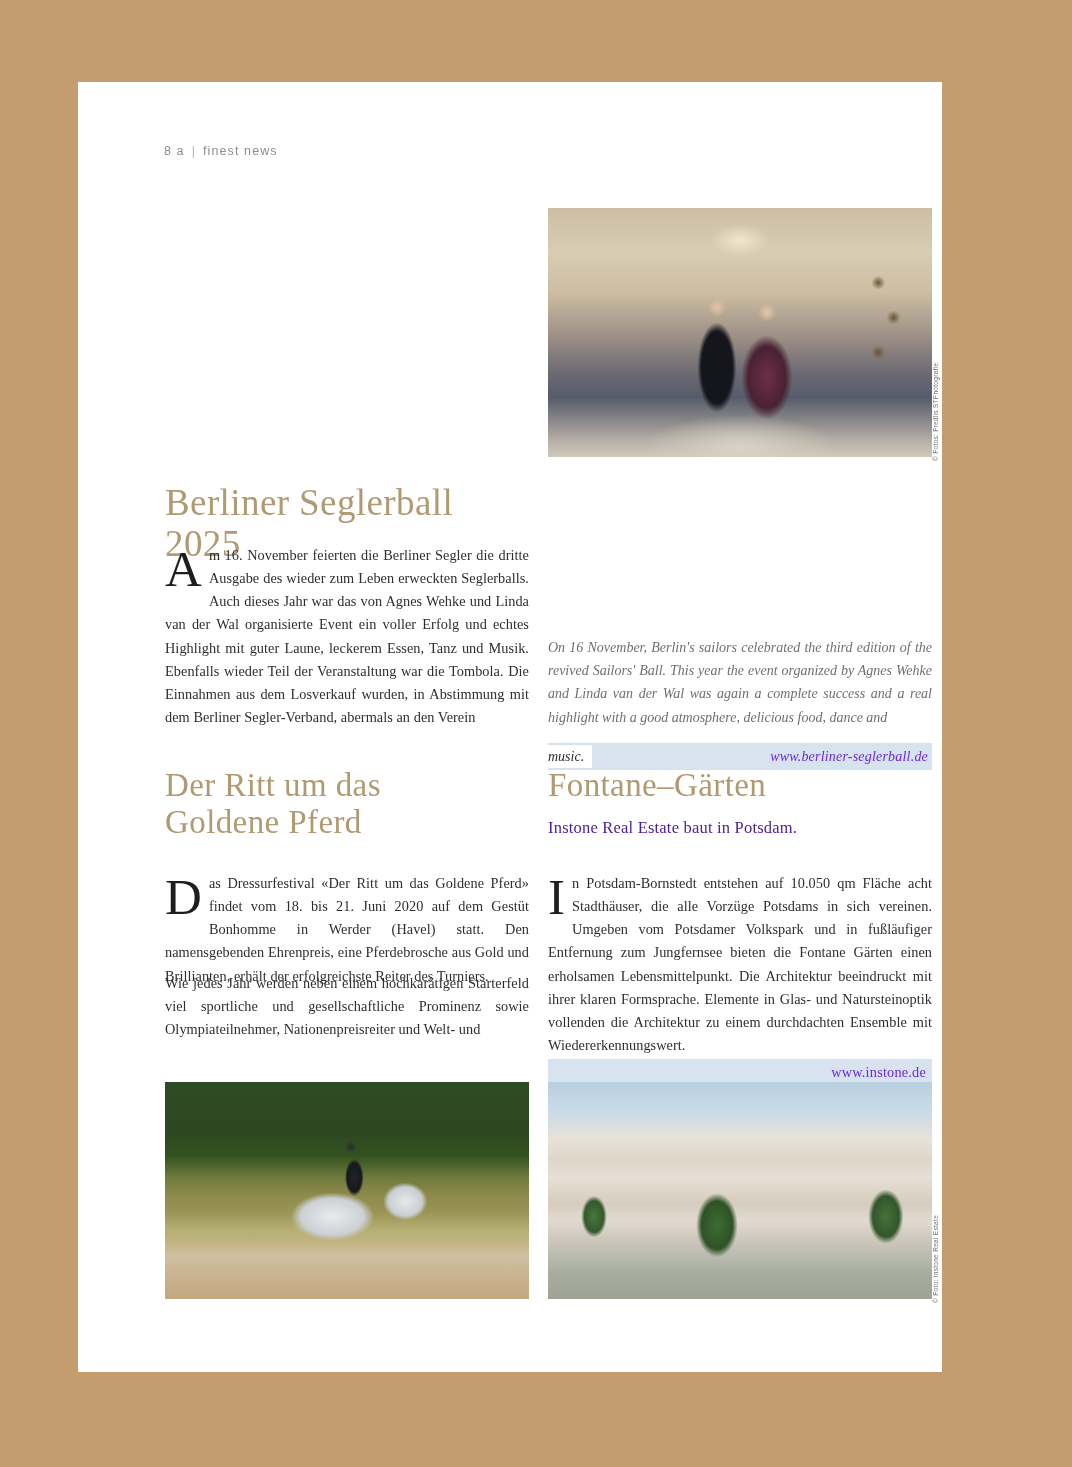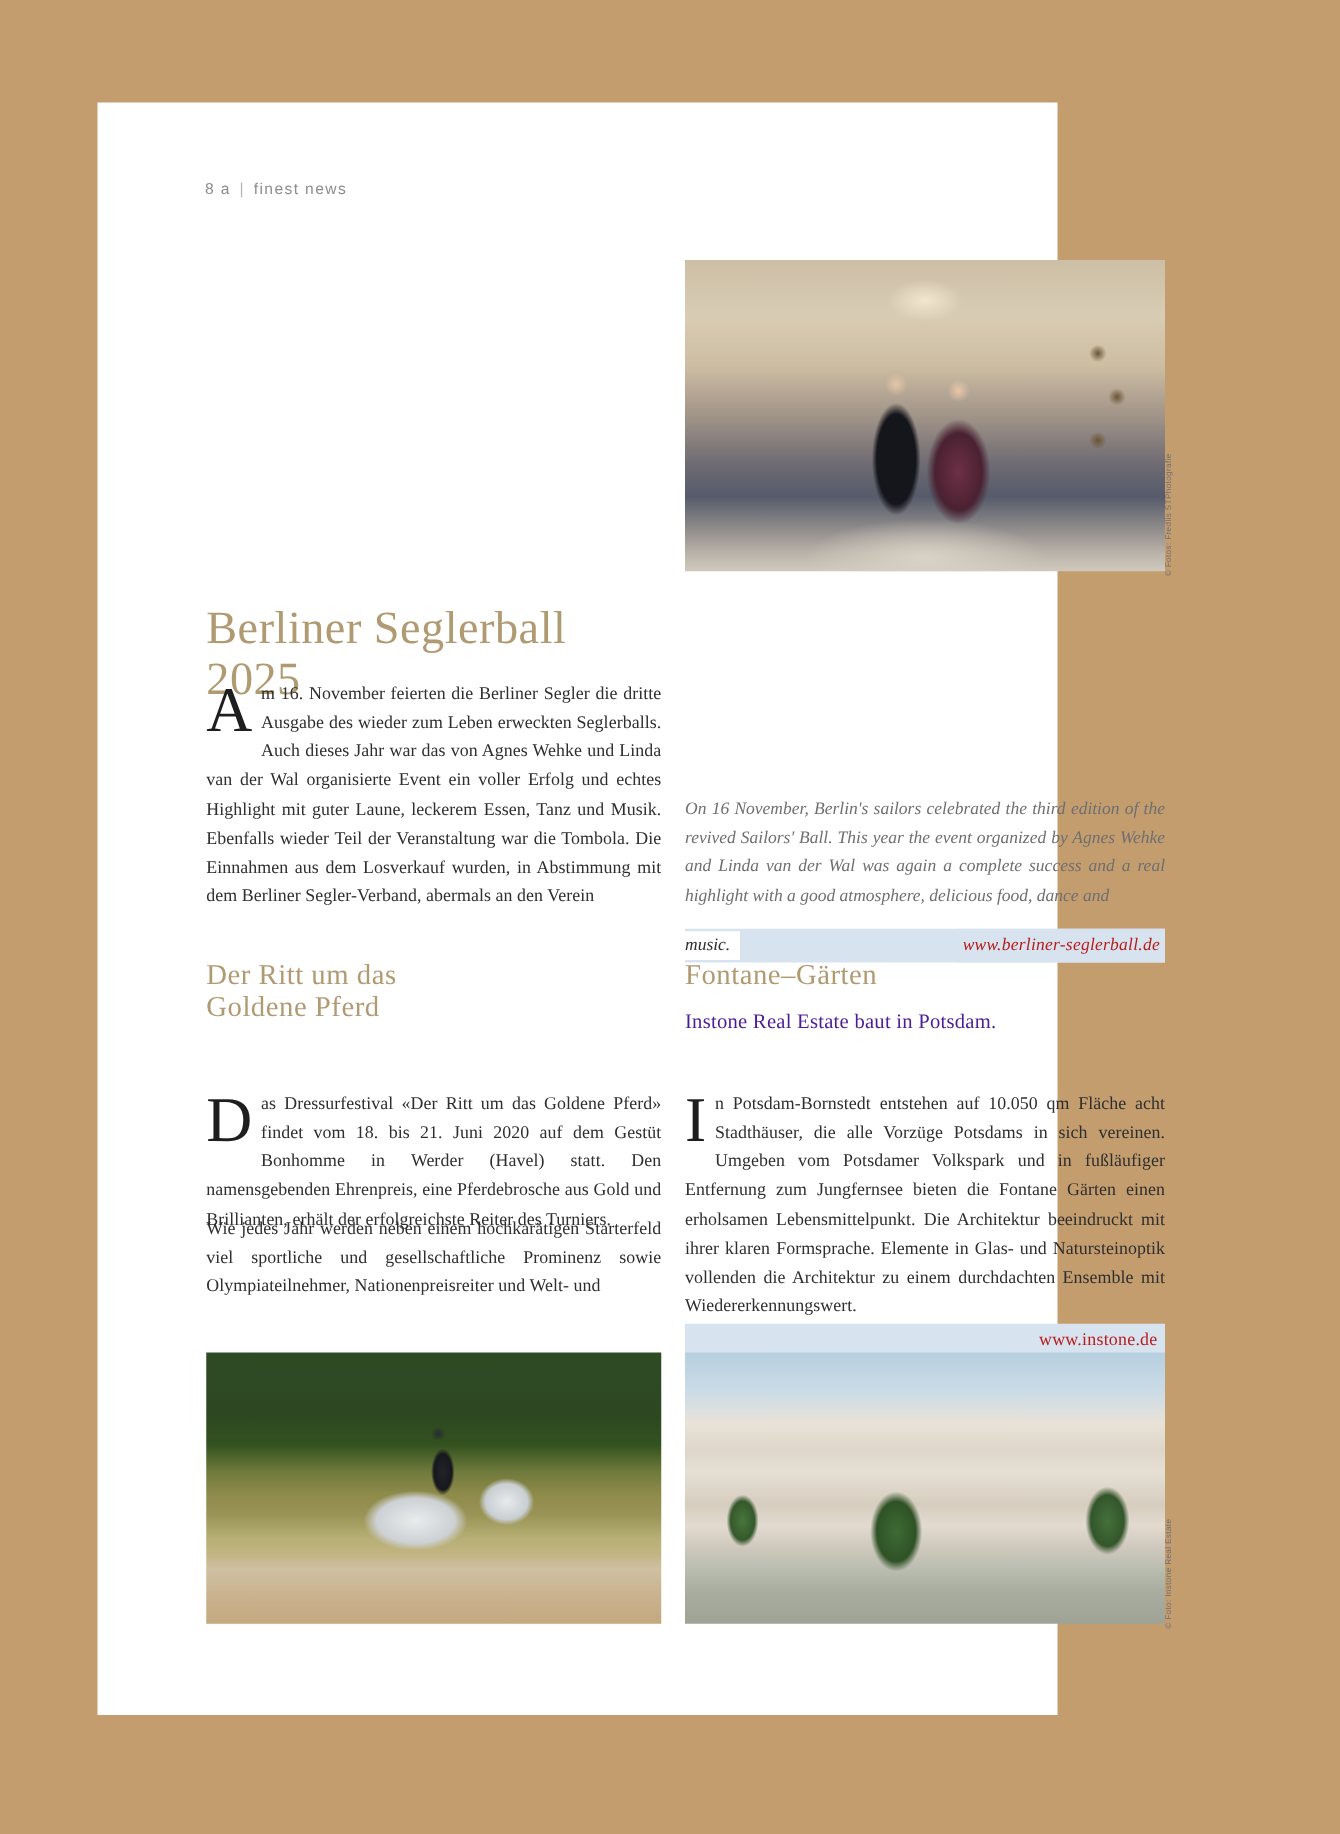--- a/index.html
+++ b/index.html
@@ -4,21 +4,21 @@
 <style>
   html,body{margin:0;padding:0;}
   body{
     width:1072px;height:1467px;
     background:#c49d6f;
     font-family:"Liberation Serif", serif;
     overflow:hidden;
   }
   .page{
     position:absolute;left:78px;top:82px;
-    width:768px;height:1290px;
+    width:864px;height:1290px;
     background:#ffffff;
   }
   
   .runhead{
     position:absolute;left:86px;top:62px;
     font-family:"Liberation Sans", sans-serif;
     font-size:12.5px;letter-spacing:1.1px;color:#8d8d8d;
     white-space:nowrap;
   }
   .runhead .sep{margin:0 7px;color:#b5b5b5;}
@@ -110,21 +110,21 @@
   }
   .credit-ball{left:861px;top:372px;}
   .credit-house{left:861px;top:1214px;}
   
   h2.hl{
     margin:0;font-weight:normal;
     color:#b09a72;
     font-size:37px;line-height:1.12;
     letter-spacing:.4px;
   }
-  h2.hl.small{font-size:23px;}
+  h2.hl.small{font-size:33px;}
   .sub{
     margin:14px 0 0 0;
     font-size:16.5px;color:#4c1d95;letter-spacing:.2px;
   }
   
   .body{
     font-size:14.3px;line-height:1.62;
     color:#2e2e2e;text-align:justify;
     letter-spacing:.05px;
   }
@@ -133,21 +133,21 @@
     float:left;
     font-size:51px;line-height:.82;
     padding:5px 7px 0 0;
     color:#1e1e1e;
   }
   .en{
     font-style:italic;color:#6f6f6f;
     font-size:14px;line-height:1.66;text-align:justify;
   }
   .url{
-    color:#b91c1c;
+    color:#6d28d9;
     background:#d7e4ef;
     padding:2px 4px;
     letter-spacing:.2px;
   }
   .urlline{
     display:flex;justify-content:flex-end;
     background:#d7e4ef;
     margin-top:2px;
   }
   .urlline .url{background:transparent;padding:2px 6px;}

